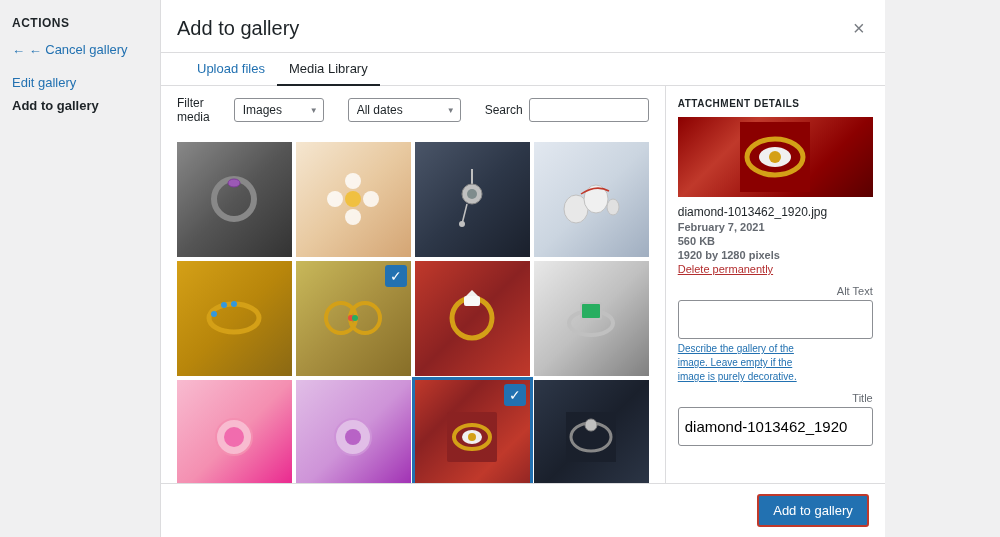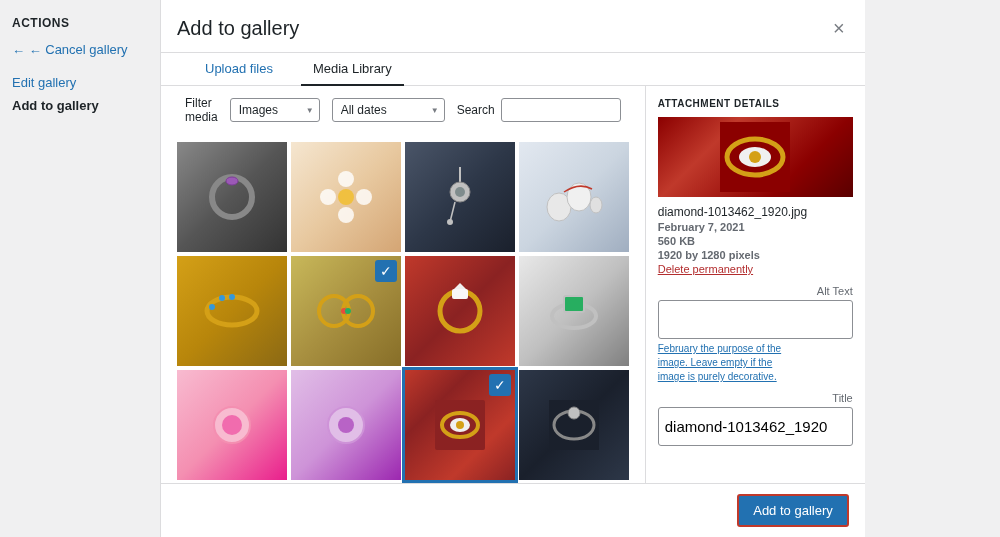--- a/index.html
+++ b/index.html
@@ -18,30 +18,30 @@
     
     .modal-wrapper { flex: 1; background: white; display: flex; flex-direction: column; position: relative; border-left: 1px solid #dcdcde; }
 
     .modal-header { display: flex; align-items: center; justify-content: space-between; padding: 14px 16px 10px; border-bottom: 1px solid #dcdcde; }
     .modal-title { font-size: 20px; font-weight: 400; color: #1d2327; }
     .modal-close { background: none; border: none; font-size: 20px; cursor: pointer; color: #787c82; line-height: 1; padding: 4px; }
 
     
     .annotation-overlay { position: absolute; top: 0; left: 0; width: 100%; height: 200px; pointer-events: none; z-index: 10; }
 
-    .tabs { display: flex; padding: 0 32px; border-bottom: 1px solid #dcdcde; gap: 16px; }
+    .tabs { display: flex; padding: 0 24px; border-bottom: 1px solid #dcdcde; }
     .tab { padding: 8px 12px; font-size: 13px; cursor: pointer; border: none; background: none; color: #2271b1; border-bottom: 2px solid transparent; margin-bottom: -1px; }
     .tab.active { color: #1d2327; border-bottom-color: #1d2327; font-weight: 500; }
 
     .modal-body { display: flex; flex: 1; overflow: hidden; }
 
     
     .media-area { flex: 1; display: flex; flex-direction: column; overflow: hidden; }
 
-    .filter-bar { display: flex; align-items: center; gap: 12px; padding: 10px 24px; }
+    .filter-bar { display: flex; align-items: center; gap: 24px; padding: 10px 16px; }
     .filter-label { font-size: 12px; color: #1d2327; font-weight: 500; }
     .filter-select { border: 1px solid #8c8f94; border-radius: 3px; padding: 4px 24px 4px 8px; font-size: 12px; color: #1d2327; background: white; appearance: none; cursor: pointer; min-width: 90px; }
     .select-wrapper { position: relative; display: inline-block; }
     .select-wrapper::after { content: '▼'; font-size: 8px; position: absolute; right: 6px; top: 50%; transform: translateY(-50%); pointer-events: none; color: #787c82; }
     .search-area { margin-left: auto; display: flex; align-items: center; gap: 6px; }
     .search-label { font-size: 12px; color: #1d2327; }
     .search-input { border: 1px solid #8c8f94; border-radius: 3px; padding: 4px 8px; font-size: 12px; width: 120px; }
 
     .grid-scroll { flex: 1; overflow-y: auto; padding: 8px 16px; }
     .media-grid { display: grid; grid-template-columns: repeat(4, 1fr); gap: 4px; }
@@ -287,21 +287,21 @@
         <div class="attachment-filename">diamond-1013462_1920.jpg</div>
         <div class="attachment-meta">February 7, 2021</div>
         <div class="attachment-meta">560 KB</div>
         <div class="attachment-meta">1920 by 1280 pixels</div>
         <a class="attachment-link delete">Delete permanently</a>
 
         <div class="field-row">
           <div class="field-label">Alt Text</div>
           <input class="field-input" type="text" value="" style="">
           <div style="font-size:10px; color:#2271b1; cursor:pointer; text-decoration:underline; margin-top:3px; line-height:1.4;">
-            <span>February the purpose of the</span><br>
+            <span>Describe the gallery of the</span><br>
             <span>image. Leave empty if the</span><br>
             <span>image is purely decorative.</span>
           </div>
         </div>
 
         <div class="field-row">
           <div class="field-label">Title</div>
           <input class="field-input" type="text" value="diamond-1013462_1920" style="">
         </div>
 

